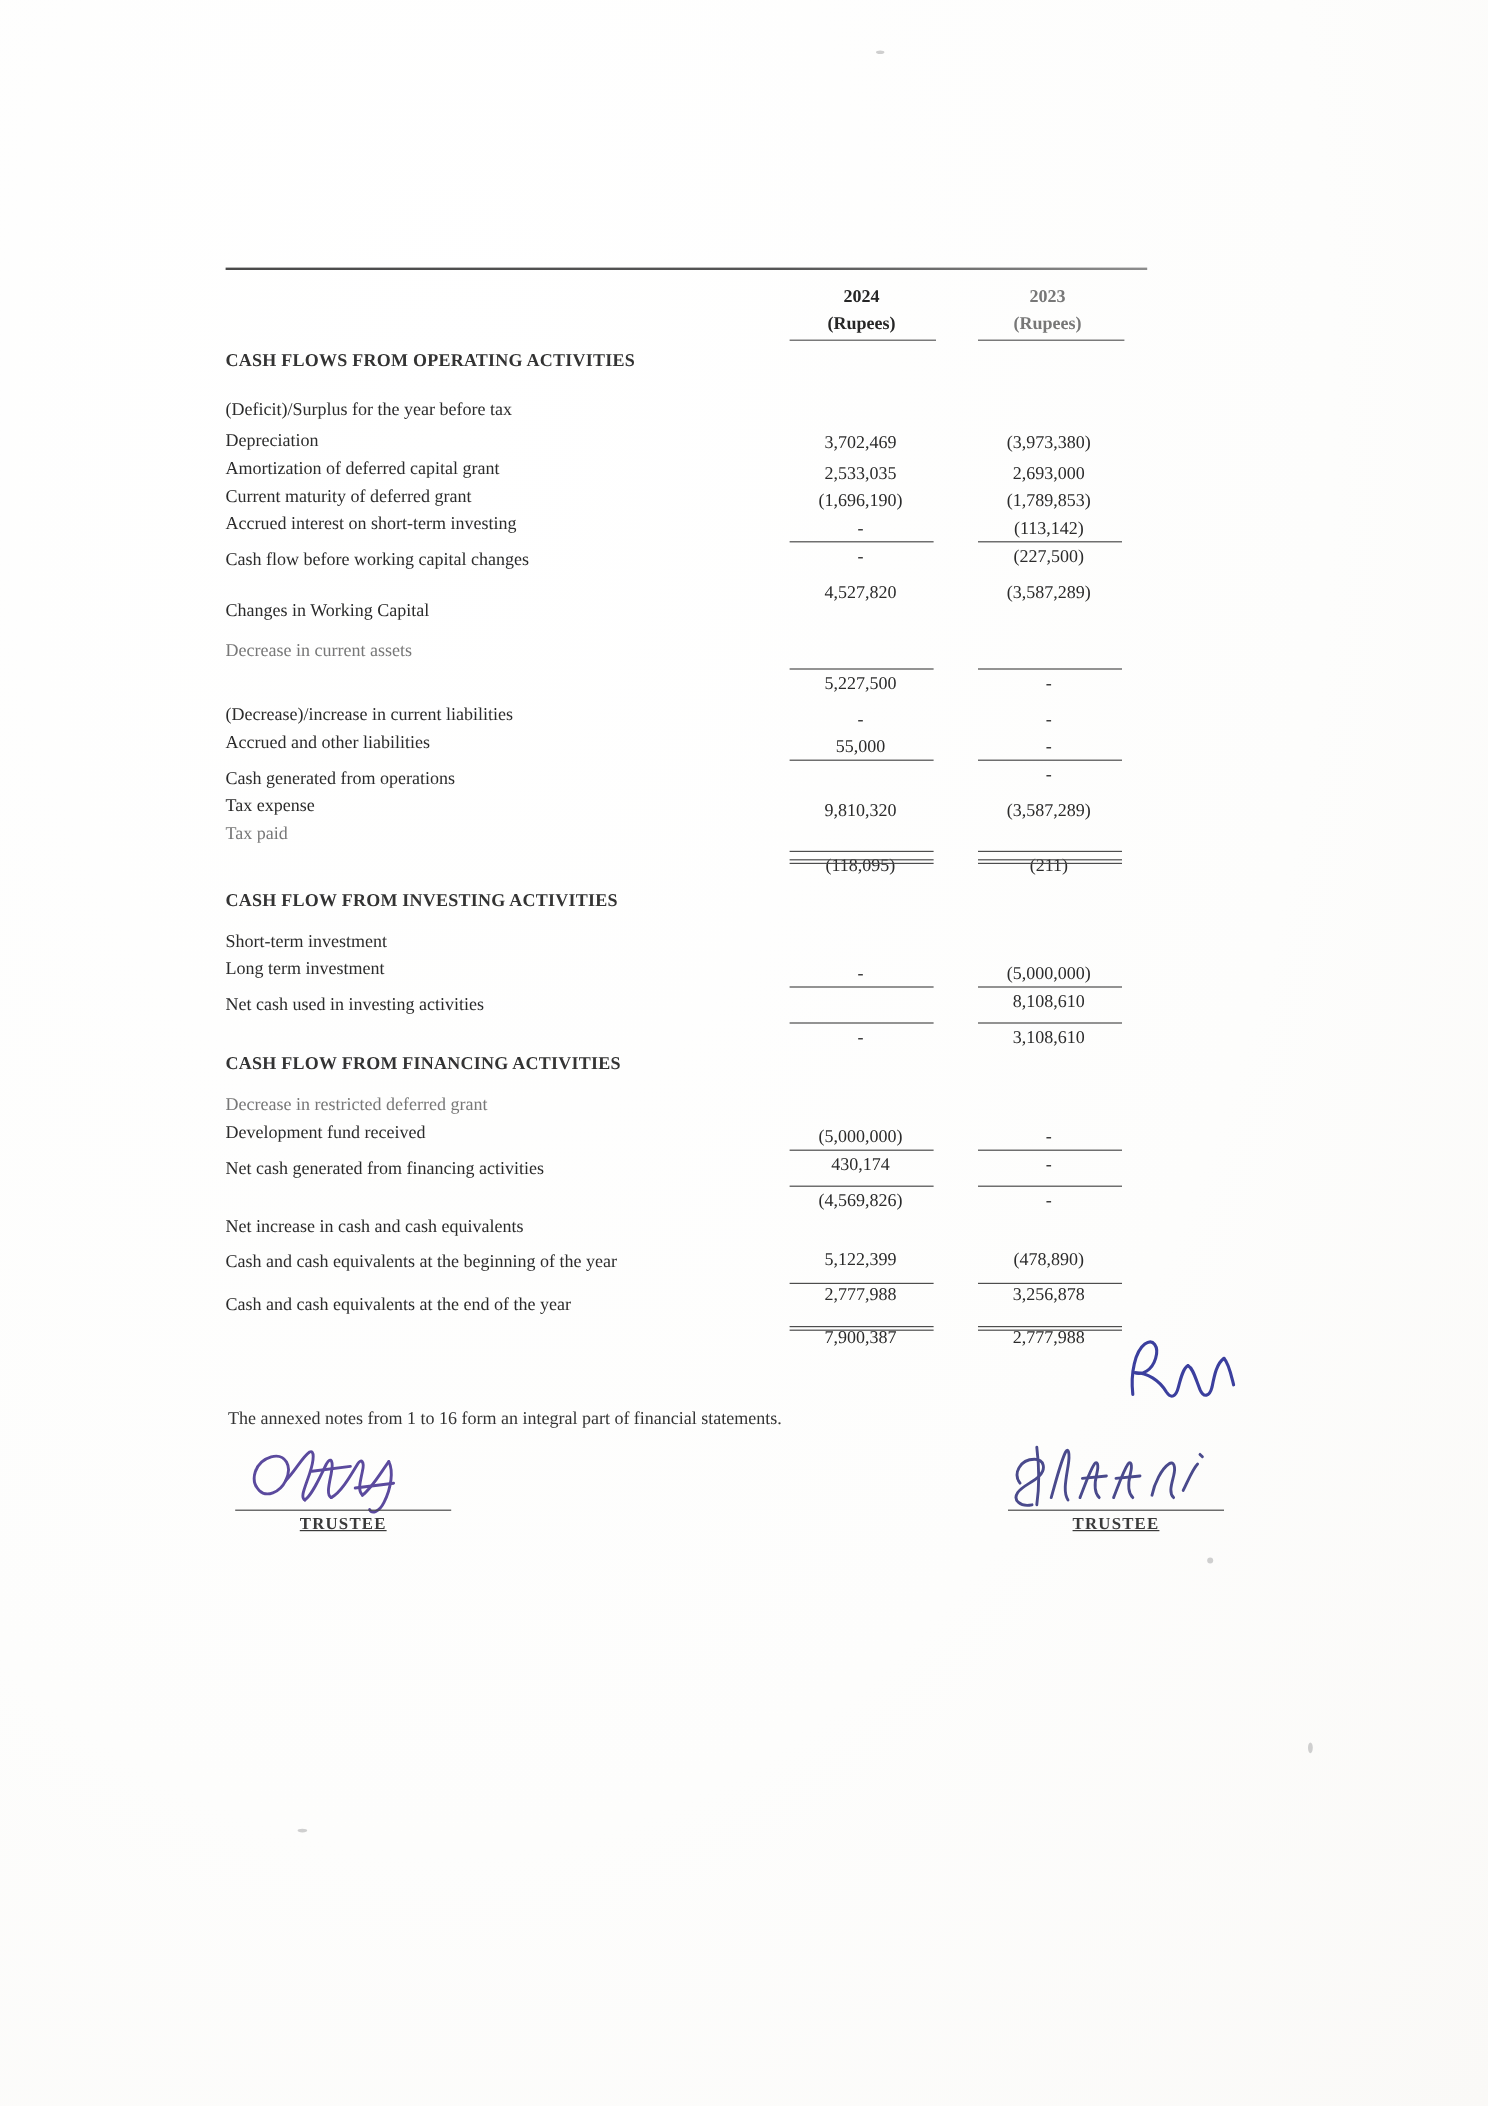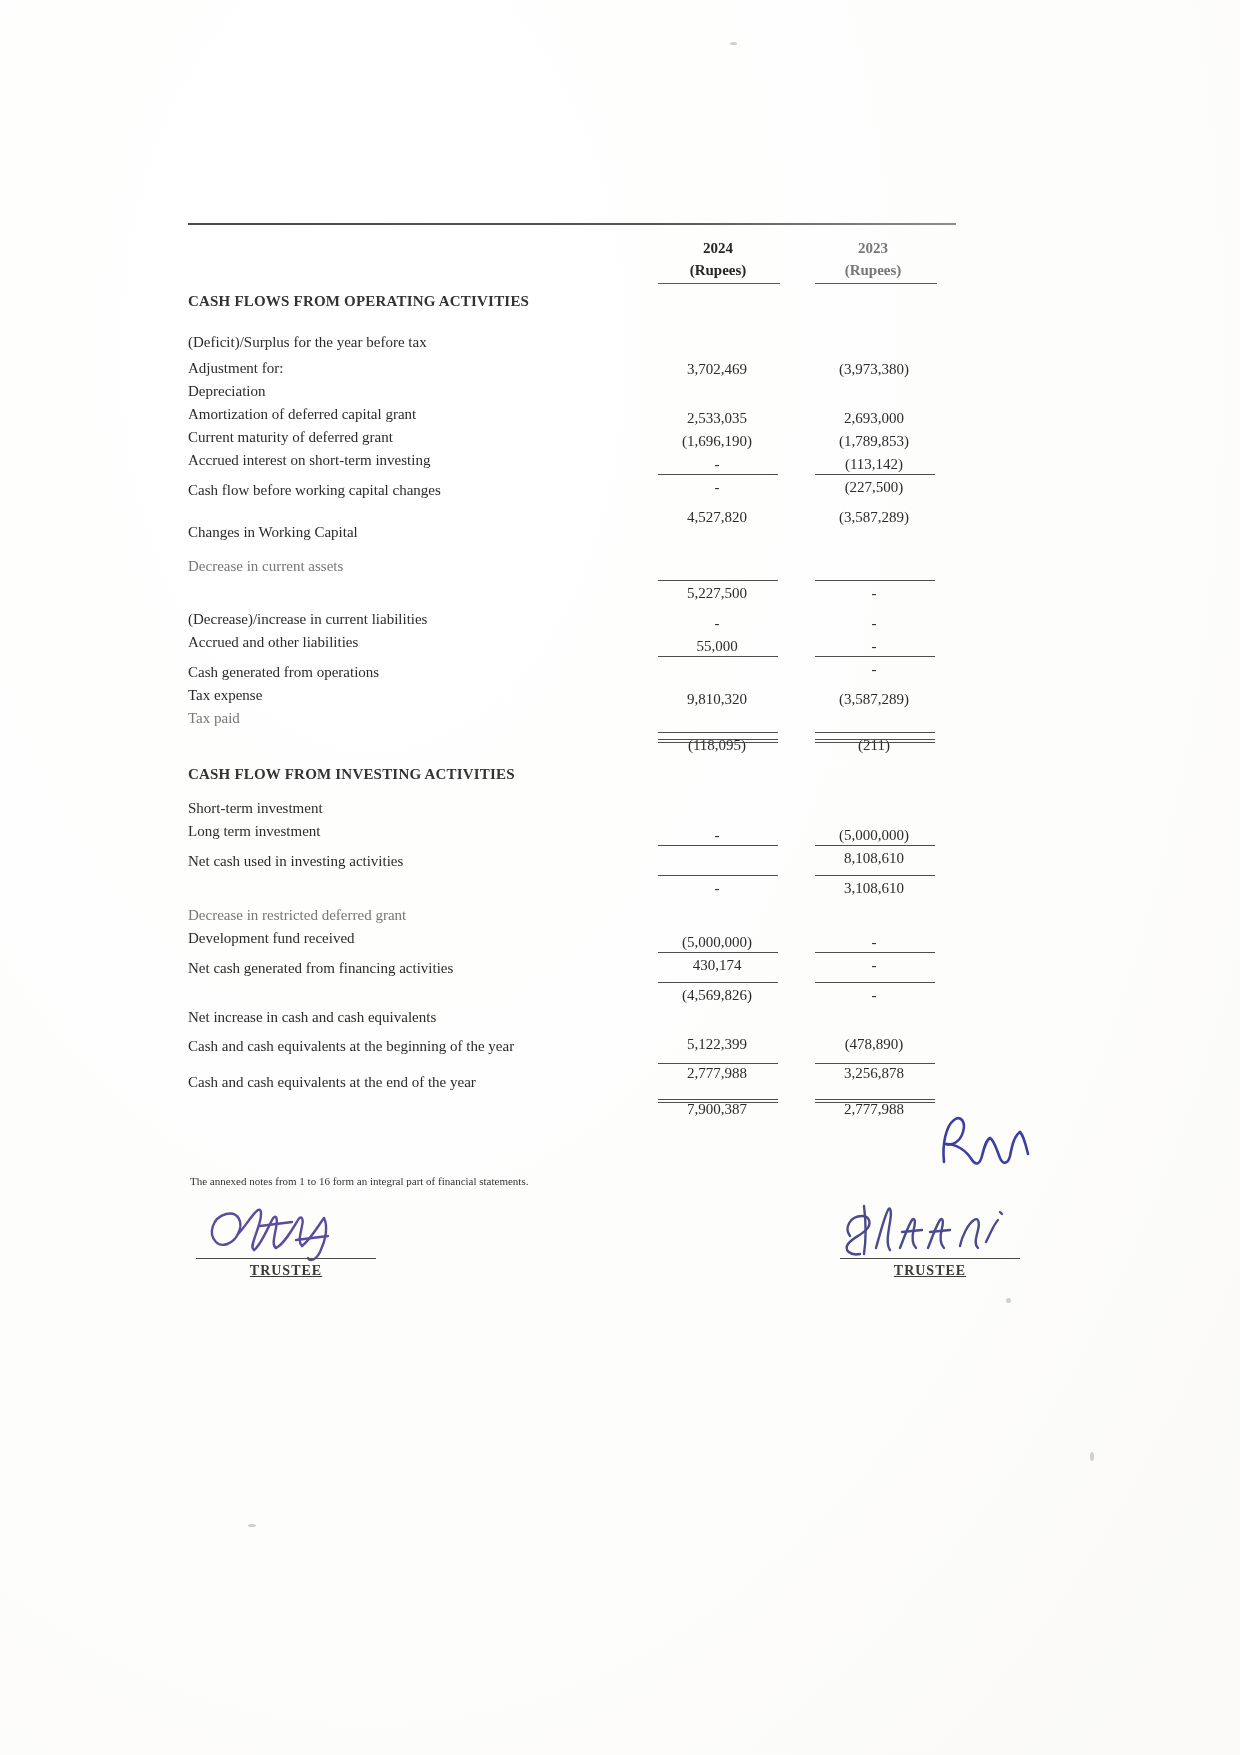--- a/index.html
+++ b/index.html
@@ -119,21 +119,21 @@
   }
   .uline span.s1 { left: 470px; width: 120px; }
   .uline span.s2 { left: 627px; width: 120px; }
   .uline.dbl span { box-shadow: 0 3px 0 0 #4d4d4d; }
 
   
   .notes {
     position: absolute;
     left: 190px;
     top: 1175px;
-    font-size: 11px;
+    font-size: 15px;
     color: #333;
     white-space: nowrap;
   }
   .sig-left {
     position: absolute;
     left: 196px;
     top: 1258px;
     width: 180px;
     text-align: center;
   }
@@ -201,23 +201,20 @@
       <div class="label">CASH FLOWS FROM OPERATING ACTIVITIES</div>
     </div>
     <div class="spacer12"></div>
 
     <div class="row tall">
       <div class="label">(Deficit)/Surplus for the year before tax</div>
       <div class="v1">3,702,469</div>
       <div class="v2">(3,973,380)</div>
     </div>
     <div class="row">
-      <div class="label">Adjustment for:</div>
-    </div>
-    <div class="row">
       <div class="label">Depreciation</div>
       <div class="v1">2,533,035</div>
       <div class="v2">2,693,000</div>
     </div>
     <div class="row">
       <div class="label">Amortization of deferred capital grant</div>
       <div class="v1">(1,696,190)</div>
       <div class="v2">(1,789,853)</div>
     </div>
     <div class="row">
@@ -320,20 +317,23 @@
       <div class="v1">-</div>
       <div class="v2 bold">3,108,610</div>
     </div>
     <div class="uline">
         <span class="s1"></span>
         <span class="s2"></span>
       </div>
 
     <div class="spacer16"></div>
 
+    <div class="row tall section-head">
+      <div class="label">CASH FLOW FROM FINANCING ACTIVITIES</div>
+    </div>
     <div class="spacer8"></div>
 
     <div class="row">
       <div class="label faded">Decrease in restricted deferred grant</div>
       <div class="v1">(5,000,000)</div>
       <div class="v2">-</div>
     </div>
     <div class="row">
       <div class="label">Development fund received</div>
       <div class="v1">430,174</div>

